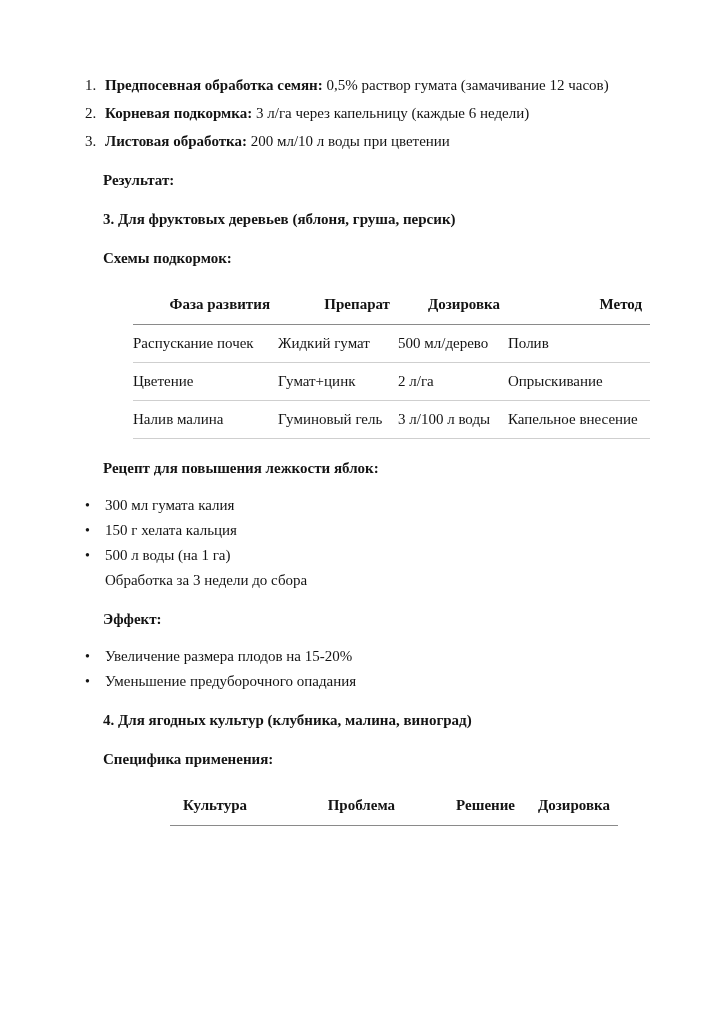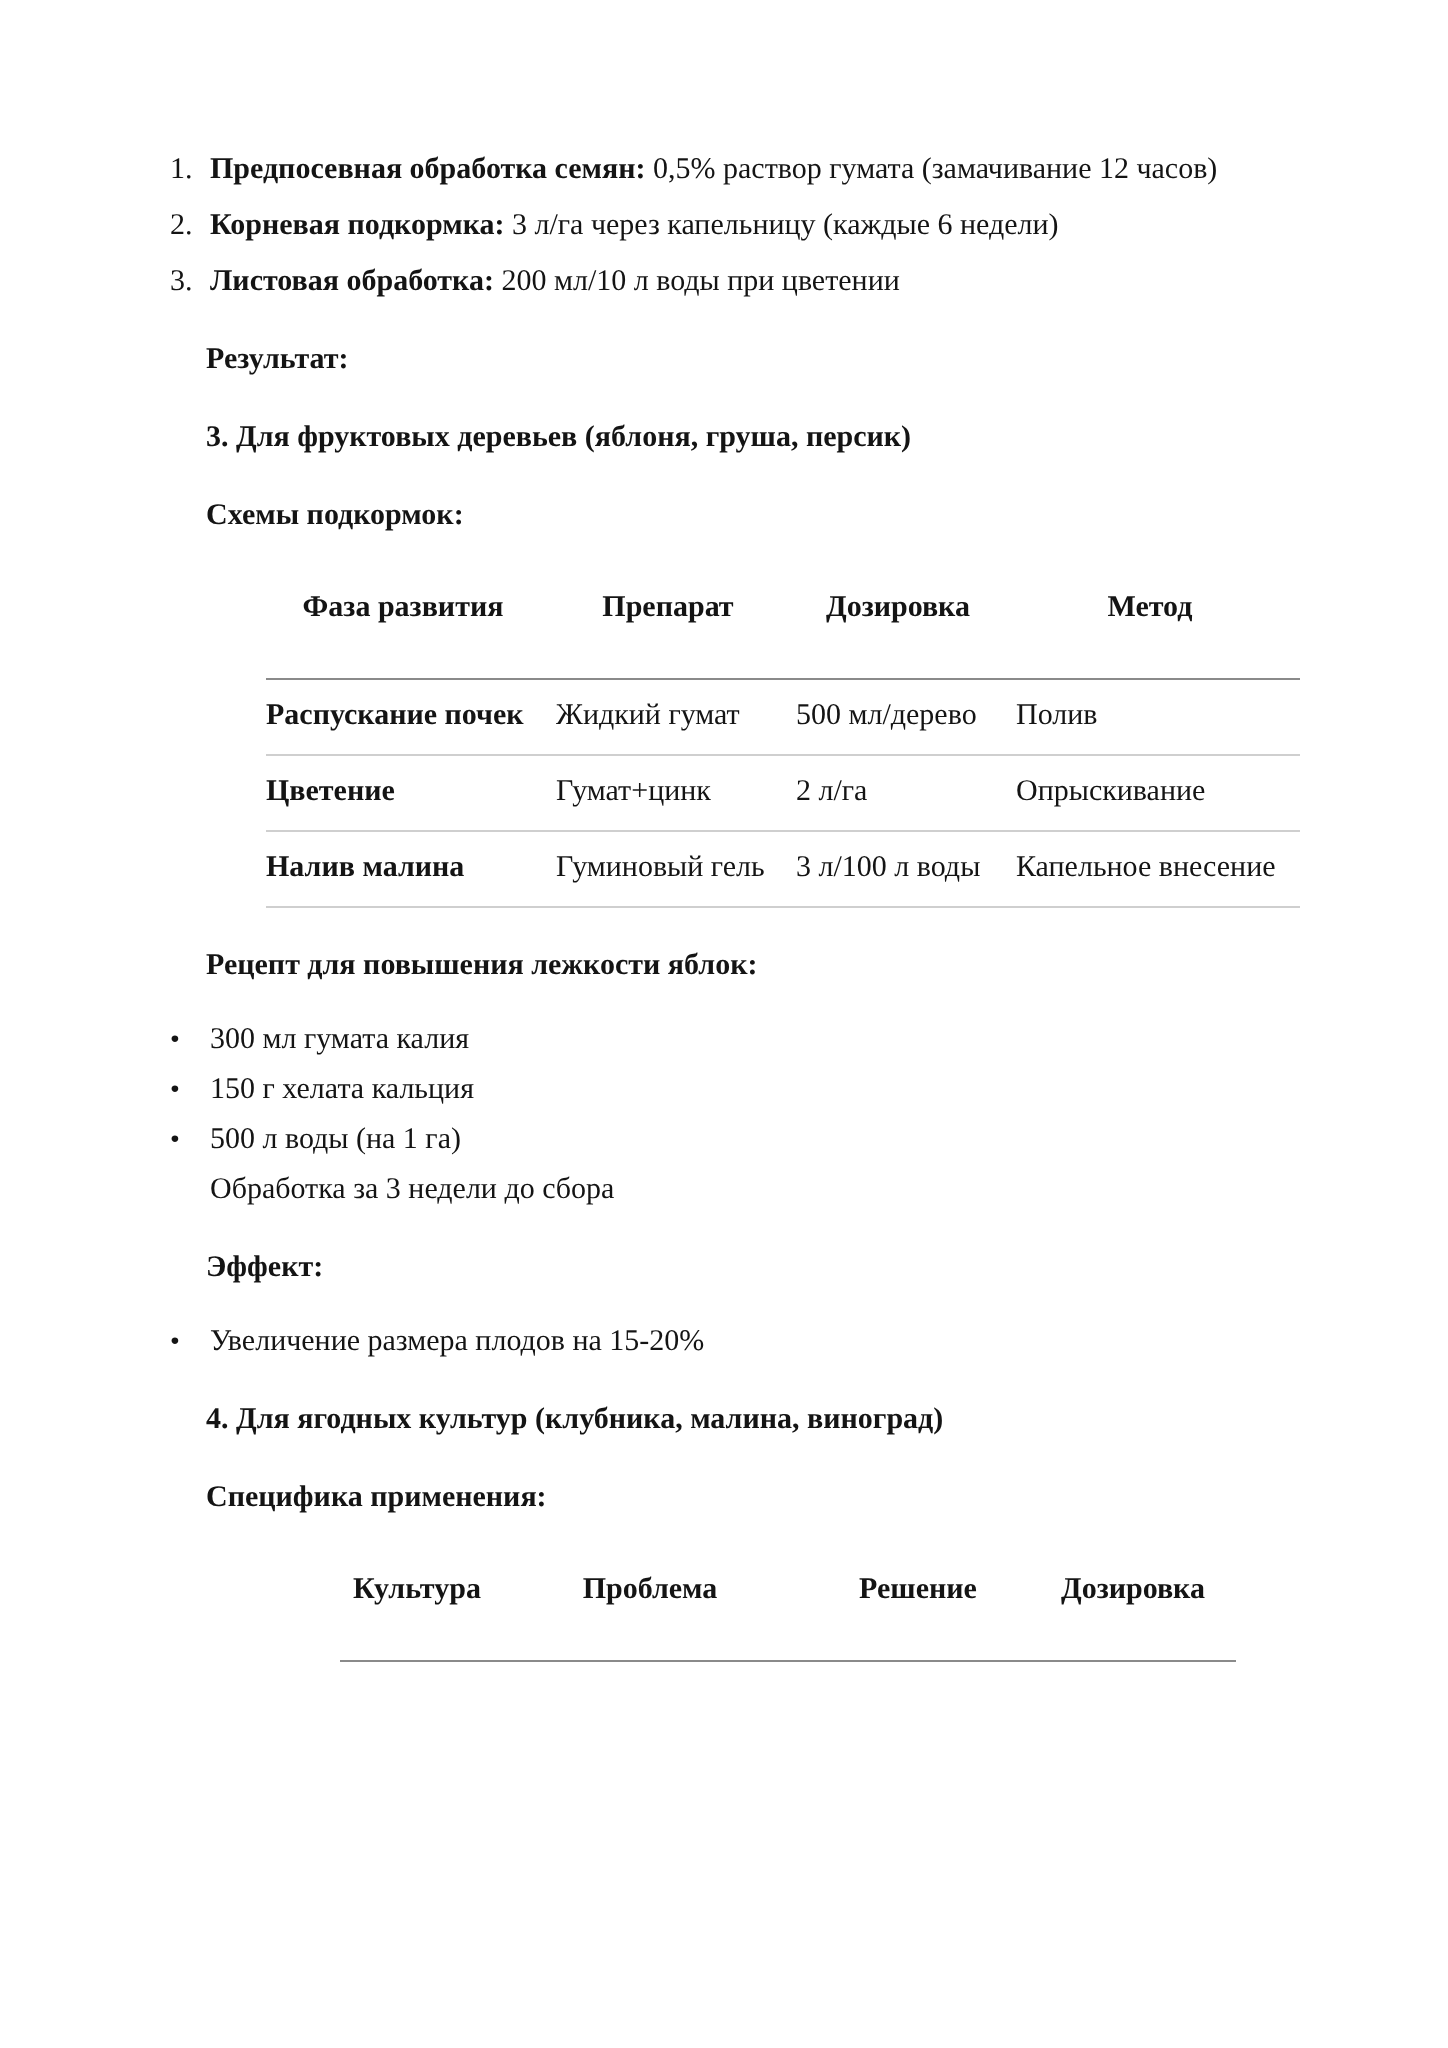--- a/index.html
+++ b/index.html
@@ -26,34 +26,34 @@
     margin: 20px 0 18px 18px;
   }
   .bullet-row { display: flex; line-height: 19px; margin-bottom: 6px; }
   .note-line { margin: 2px 0 6px 20px; line-height: 19px; }
   table.tbl {
     border-collapse: collapse;
     table-layout: fixed;
     margin: 12px 0 8px 48px;
   }
   table.tbl th {
-    text-align: center;
+    text-align: right;
     font-weight: 700;
-    padding: 9px 8px 25px 0;
+    padding: 9px 8px 10px 0;
     border-bottom: 1px solid #8a8a8a;
     line-height: 19px;
     vertical-align: top;
   }
   table.tbl td {
     padding: 9px 8px 9px 0;
     border-bottom: 1px solid #cfcfcf;
     line-height: 19px;
     vertical-align: top;
   }
-  table.tbl td:first-child { font-weight: 700; }
+  table.tbl td:first-child { font-weight: 400; }
   table.tbl1 th:nth-child(1) { width: 145px; }
   table.tbl1 th:nth-child(2) { width: 120px; }
   table.tbl1 th:nth-child(3) { width: 110px; }
   table.tbl1 th:nth-child(4) { width: 142px; margin-left: 13px; }
   table.tbl2 { margin-left: 85px; }
   table.tbl2 th:nth-child(1) { width: 85px; }
   table.tbl2 th:nth-child(2) { width: 148px; }
   table.tbl2 th:nth-child(3) { width: 120px; }
   table.tbl2 th:nth-child(4) { width: 95px; }
 </style>
@@ -129,20 +129,24 @@
     </div>
     <div class="note-line">Обработка за 3 недели до сбора</div>
   </div>
 
   <div class="h">Эффект:</div>
   <div>
     <div class="bullet-row">
       <span class="bullet-marker"></span>
       <span class="item-text">Увеличение размера плодов на 15-20%</span>
     </div>
+    <div class="bullet-row">
+      <span class="bullet-marker"></span>
+      <span class="item-text">Уменьшение предуборочного опадания</span>
+    </div>
   </div>
 
   <div class="h">4. Для ягодных культур (клубника, малина, виноград)</div>
   <div class="h">Специфика применения:</div>
 
   <table class="tbl tbl2">
     <thead>
       <tr>
         <th>Культура</th>
         <th>Проблема</th>

